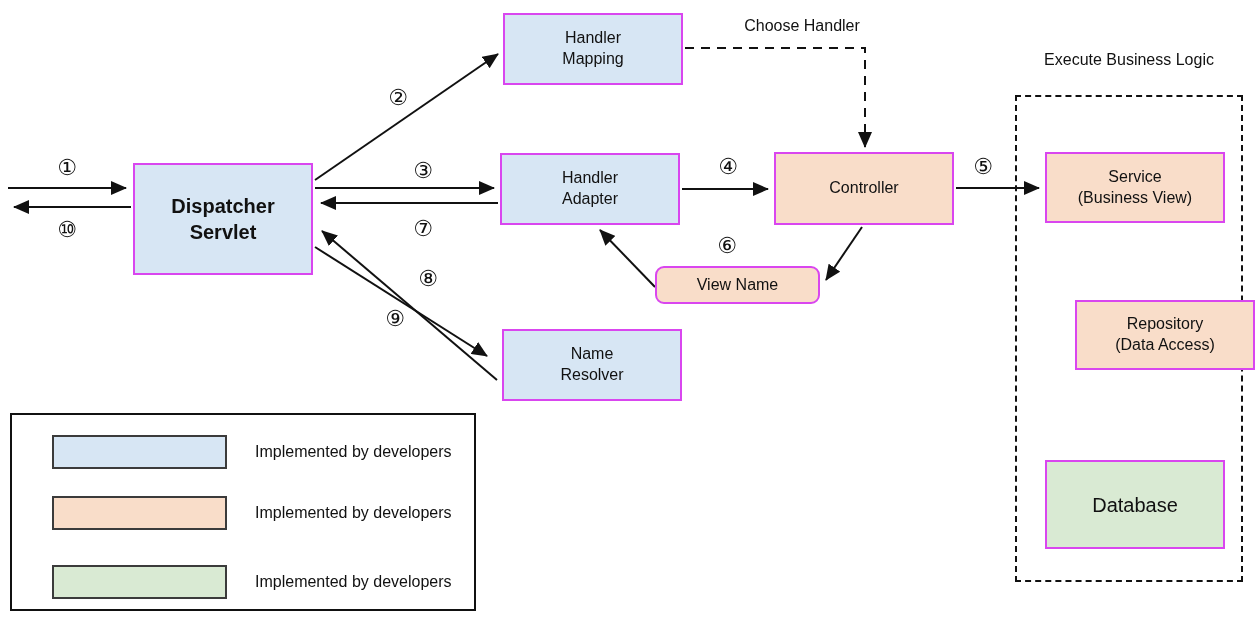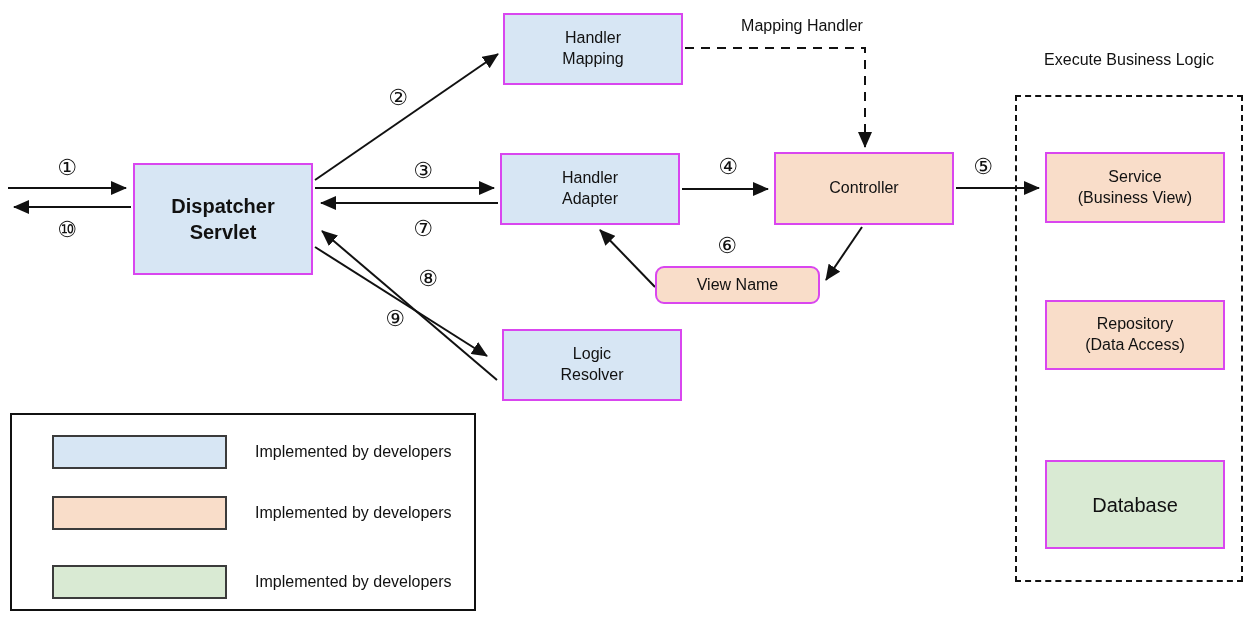--- a/index.html
+++ b/index.html
@@ -98,32 +98,32 @@
   <div class="node" style="left: 503px; top: 13px; width: 180px; height: 72px; background-color: rgb(215, 230, 244);">Handler
 Mapping</div>
 
   <div class="node" style="left: 500px; top: 153px; width: 180px; height: 72px; background-color: rgb(215, 230, 244);">Handler
 Adapter</div>
 
   <div class="node" style="left: 774px; top: 152px; width: 180px; height: 73px; background-color: rgb(249, 221, 201);">Controller</div>
 
   <div class="node" style="left: 655px; top: 266px; width: 165px; height: 38px; background-color: rgb(249, 221, 201); border-radius: 9px;">View Name</div>
 
-  <div class="node" style="left: 502px; top: 329px; width: 180px; height: 72px; background-color: rgb(215, 230, 244);">Logic
+  <div class="node" style="left: 502px; top: 329px; width: 180px; height: 72px; background-color: rgb(215, 230, 244);">Name
 Resolver</div>
 
   <div class="node" style="left: 1045px; top: 152px; width: 180px; height: 71px; background-color: rgb(249, 221, 201);">Service
 (Business View)</div>
 
-  <div class="node" style="left: 1045px; top: 300px; width: 180px; height: 70px; background-color: rgb(249, 221, 201);">Repository
+  <div class="node" style="left: 1075px; top: 300px; width: 180px; height: 70px; background-color: rgb(249, 221, 201);">Repository
 (Data Access)</div>
 
   <div class="node large" style="left: 1045px; top: 460px; width: 180px; height: 89px; background-color: rgb(217, 234, 211);">Database</div>
 
-  <div class="annotation" style="left:722px; top:17px; width:160px;">Mapping Handler</div>
+  <div class="annotation" style="left:722px; top:17px; width:160px;">Choose Handler</div>
 
   <div class="step" style="left:50px;  top:151px;">①</div>
   <div class="step" style="left:381px; top:81px;">②</div>
   <div class="step" style="left:406px; top:154px;">③</div>
   <div class="step" style="left:711px; top:150px;">④</div>
   <div class="step" style="left:966px; top:150px;">⑤</div>
   <div class="step" style="left:710px; top:229px;">⑥</div>
   <div class="step" style="left:406px; top:212px;">⑦</div>
   <div class="step" style="left:411px; top:262px;">⑧</div>
   <div class="step" style="left:378px; top:302px;">⑨</div>

